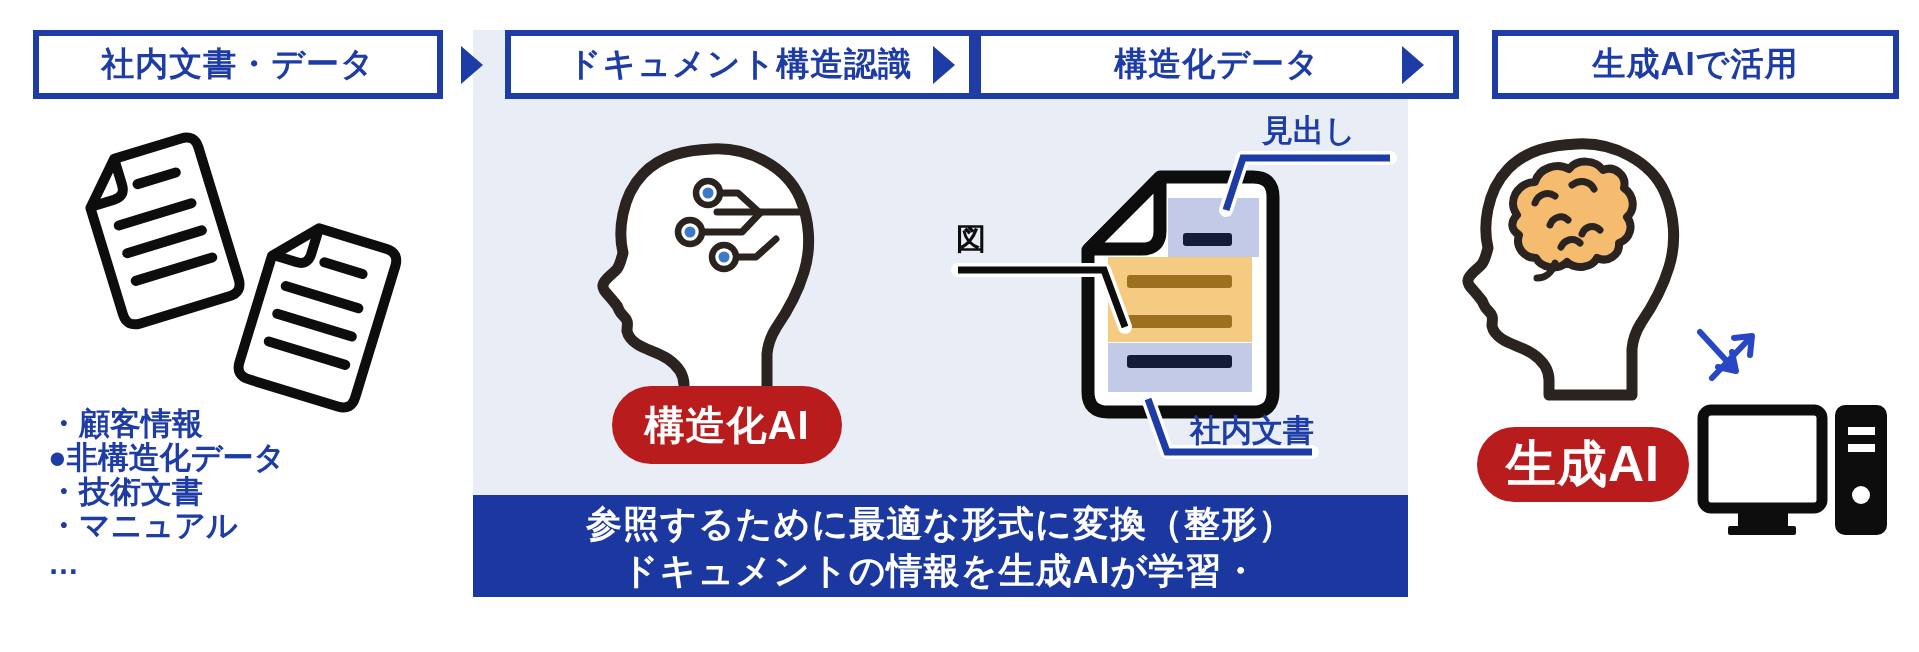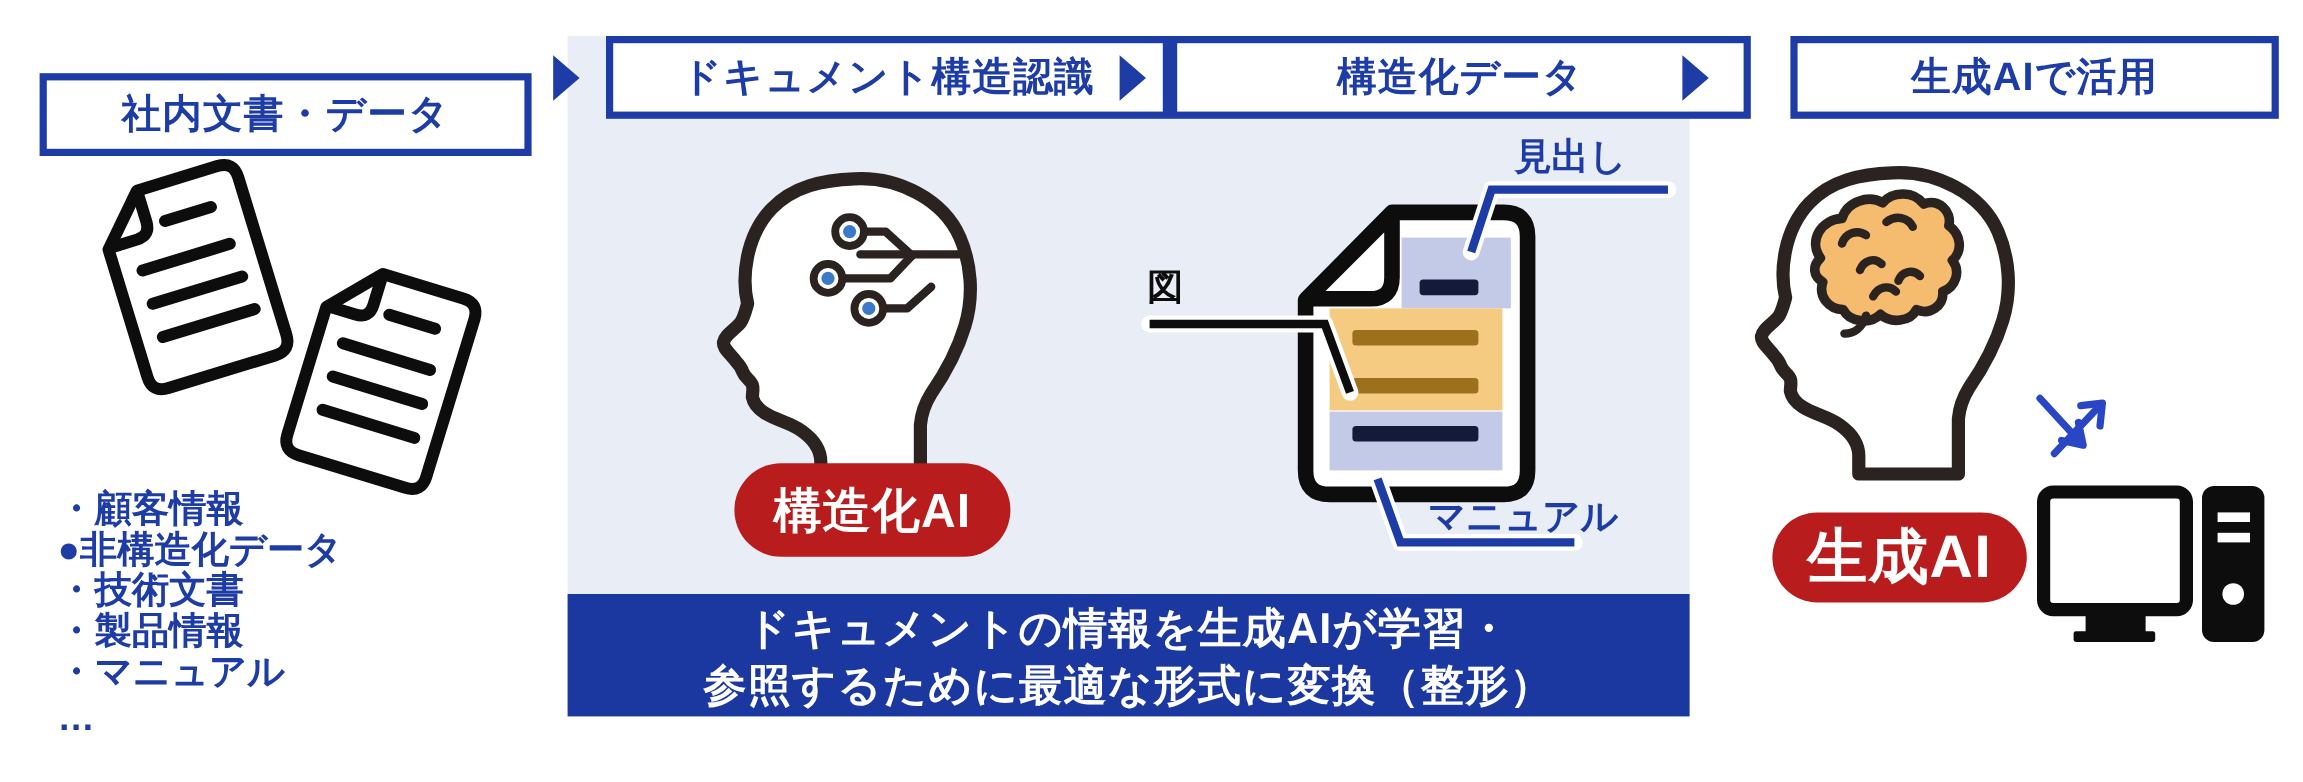--- a/index.html
+++ b/index.html
@@ -28,21 +28,21 @@
   svg{position:absolute;overflow:visible;}
   .z3{z-index:3;} .z4{z-index:4;} .z5{z-index:5;}
 </style>
 </head>
 <body>
 
 <div class="canvas">
 
   <div class="mid-bg"></div>
 
-  <div class="hbox" style="left:33px;width:410px;margin-top:31px;">社内文書・データ</div>
+  <div class="hbox" style="left:33px;width:410px;">社内文書・データ</div>
   <div class="tri" style="left:461px;"></div>
   <div class="hbox" style="left:505px;width:470px;">ドキュメント構造認識</div>
   <div class="tri" style="left:933px;"></div>
   <div class="hbox" style="left:975px;width:484px;">構造化データ</div>
   <div class="tri" style="left:1402px;"></div>
   <div class="hbox" style="left:1448px;width:407px;margin-left:44px;">生成AIで活用</div>
 
   <svg class="z3" style="left:85px;top:135px;" width="330" height="290" viewBox="0 0 330 290">
     <defs>
       <g id="pg">
@@ -56,21 +56,20 @@
       </g>
     <g transform="translate(167,92) rotate(17 67 87)">
         <use href="#pg"></use>
       </g>
   </svg>
 
   <div class="srclist">
     <div>・顧客情報</div>
     <div>●非構造化データ</div>
     <div>・技術文書</div>
-    <div>・製品情報</div>
     <div>・マニュアル</div>
     <div class="dots">…</div>
   </div>
 
   <svg class="z4" style="left:590px;top:140px;" width="230" height="260" viewBox="0 0 230 260">
     <path d="M122,9 C158,7 196,26 210,58 C219,79 222,106 214,132 C208,152 197,172 186,188
              C181,196 178,203 177,214 L177,260 L94,260 L94,245 C94,234 88,226 78,219
              C68,212 56,210 47,204 C41,200 38,196 37,191 C37,187 38,184 37,181
              C36,177 31,175 29,170 C28,167 27,165 24,162 C18,154 12,150 13,145
              C14,139 22,135 27,129 C30,125 31,120 33,113 C28,92 31,57 53,34
@@ -87,22 +86,22 @@
       <circle cx="134" cy="117" r="12" fill="#fff" stroke="#2b2320" stroke-width="6.5"></circle>
       <circle cx="118" cy="53" r="5.5" fill="#3a7ac8"></circle>
       <circle cx="100" cy="92" r="5.5" fill="#3a7ac8"></circle>
       <circle cx="134" cy="117" r="5.5" fill="#3a7ac8"></circle>
     </g>
   </svg>
 
   <div class="pill pill1">構造化AI</div>
 
   <div class="band">
+    <div>参照するために最適な形式に変換（整形）</div>
     <div>ドキュメントの情報を生成AIが学習・</div>
-    <div>参照するために最適な形式に変換（整形）</div>
   </div>
 
   <svg class="z4" style="left:1080px;top:170px;" width="210" height="250" viewBox="0 0 210 250">
     <path d="M80,7 L173,7 Q193,7 193,27 L193,222 Q193,242 173,242 L28,242 Q8,242 8,222 L8,80 Z" fill="#fff" stroke="none"></path>
     <rect x="88" y="28" width="91" height="59" fill="#c3cae8"></rect>
     <rect x="103" y="63" width="49" height="13" rx="3" fill="#141b3a"></rect>
     <rect x="28" y="87" width="144" height="85" fill="#f5cb81"></rect>
     <rect x="47" y="105" width="105" height="13" rx="3" fill="#9d701d"></rect>
     <rect x="47" y="145" width="105" height="13" rx="3" fill="#9d701d"></rect>
     <rect x="28" y="173" width="144" height="49" fill="#c3cae8"></rect>
@@ -117,21 +116,21 @@
       <polyline points="18,165 164,165 185,222"></polyline>
       <polyline points="208,294 227,347 372,347"></polyline>
     </g>
     <polyline points="450,53 303,53 286,105" fill="none" stroke="#1d3ca6" stroke-width="7"></polyline>
     <polyline points="18,165 164,165 185,222" fill="none" stroke="#0d0d0d" stroke-width="7"></polyline>
     <polyline points="208,294 227,347 372,347" fill="none" stroke="#1d3ca6" stroke-width="7"></polyline>
   </svg>
 
   <div class="lbl lbl-head">見出し</div>
   <div class="lbl lbl-fig">図</div>
-  <div class="lbl lbl-text">マニュアル</div>
+  <div class="lbl lbl-text">社内文書</div>
 
   <svg class="z4" style="left:1455px;top:135px;" width="230" height="260" viewBox="0 0 230 260">
     <path d="M122,9 C158,7 196,26 210,58 C219,79 222,106 214,132 C208,152 197,172 186,188
              C181,196 178,203 177,214 L177,260 L94,260 L94,245 C94,234 88,226 78,219
              C68,212 56,210 47,204 C41,200 38,196 37,191 C37,187 38,184 37,181
              C36,177 31,175 29,170 C28,167 27,165 24,162 C18,154 12,150 13,145
              C14,139 22,135 27,129 C30,125 31,120 33,113 C28,92 31,57 53,34
              C71,15 96,10 122,9 Z" fill="#fff" stroke="#2b2320" stroke-width="11" stroke-linejoin="round"></path>
     <g>
       <path d="M62,80 C52,66 62,48 80,47 C84,33 102,27 114,34 C122,24 140,24 148,35

